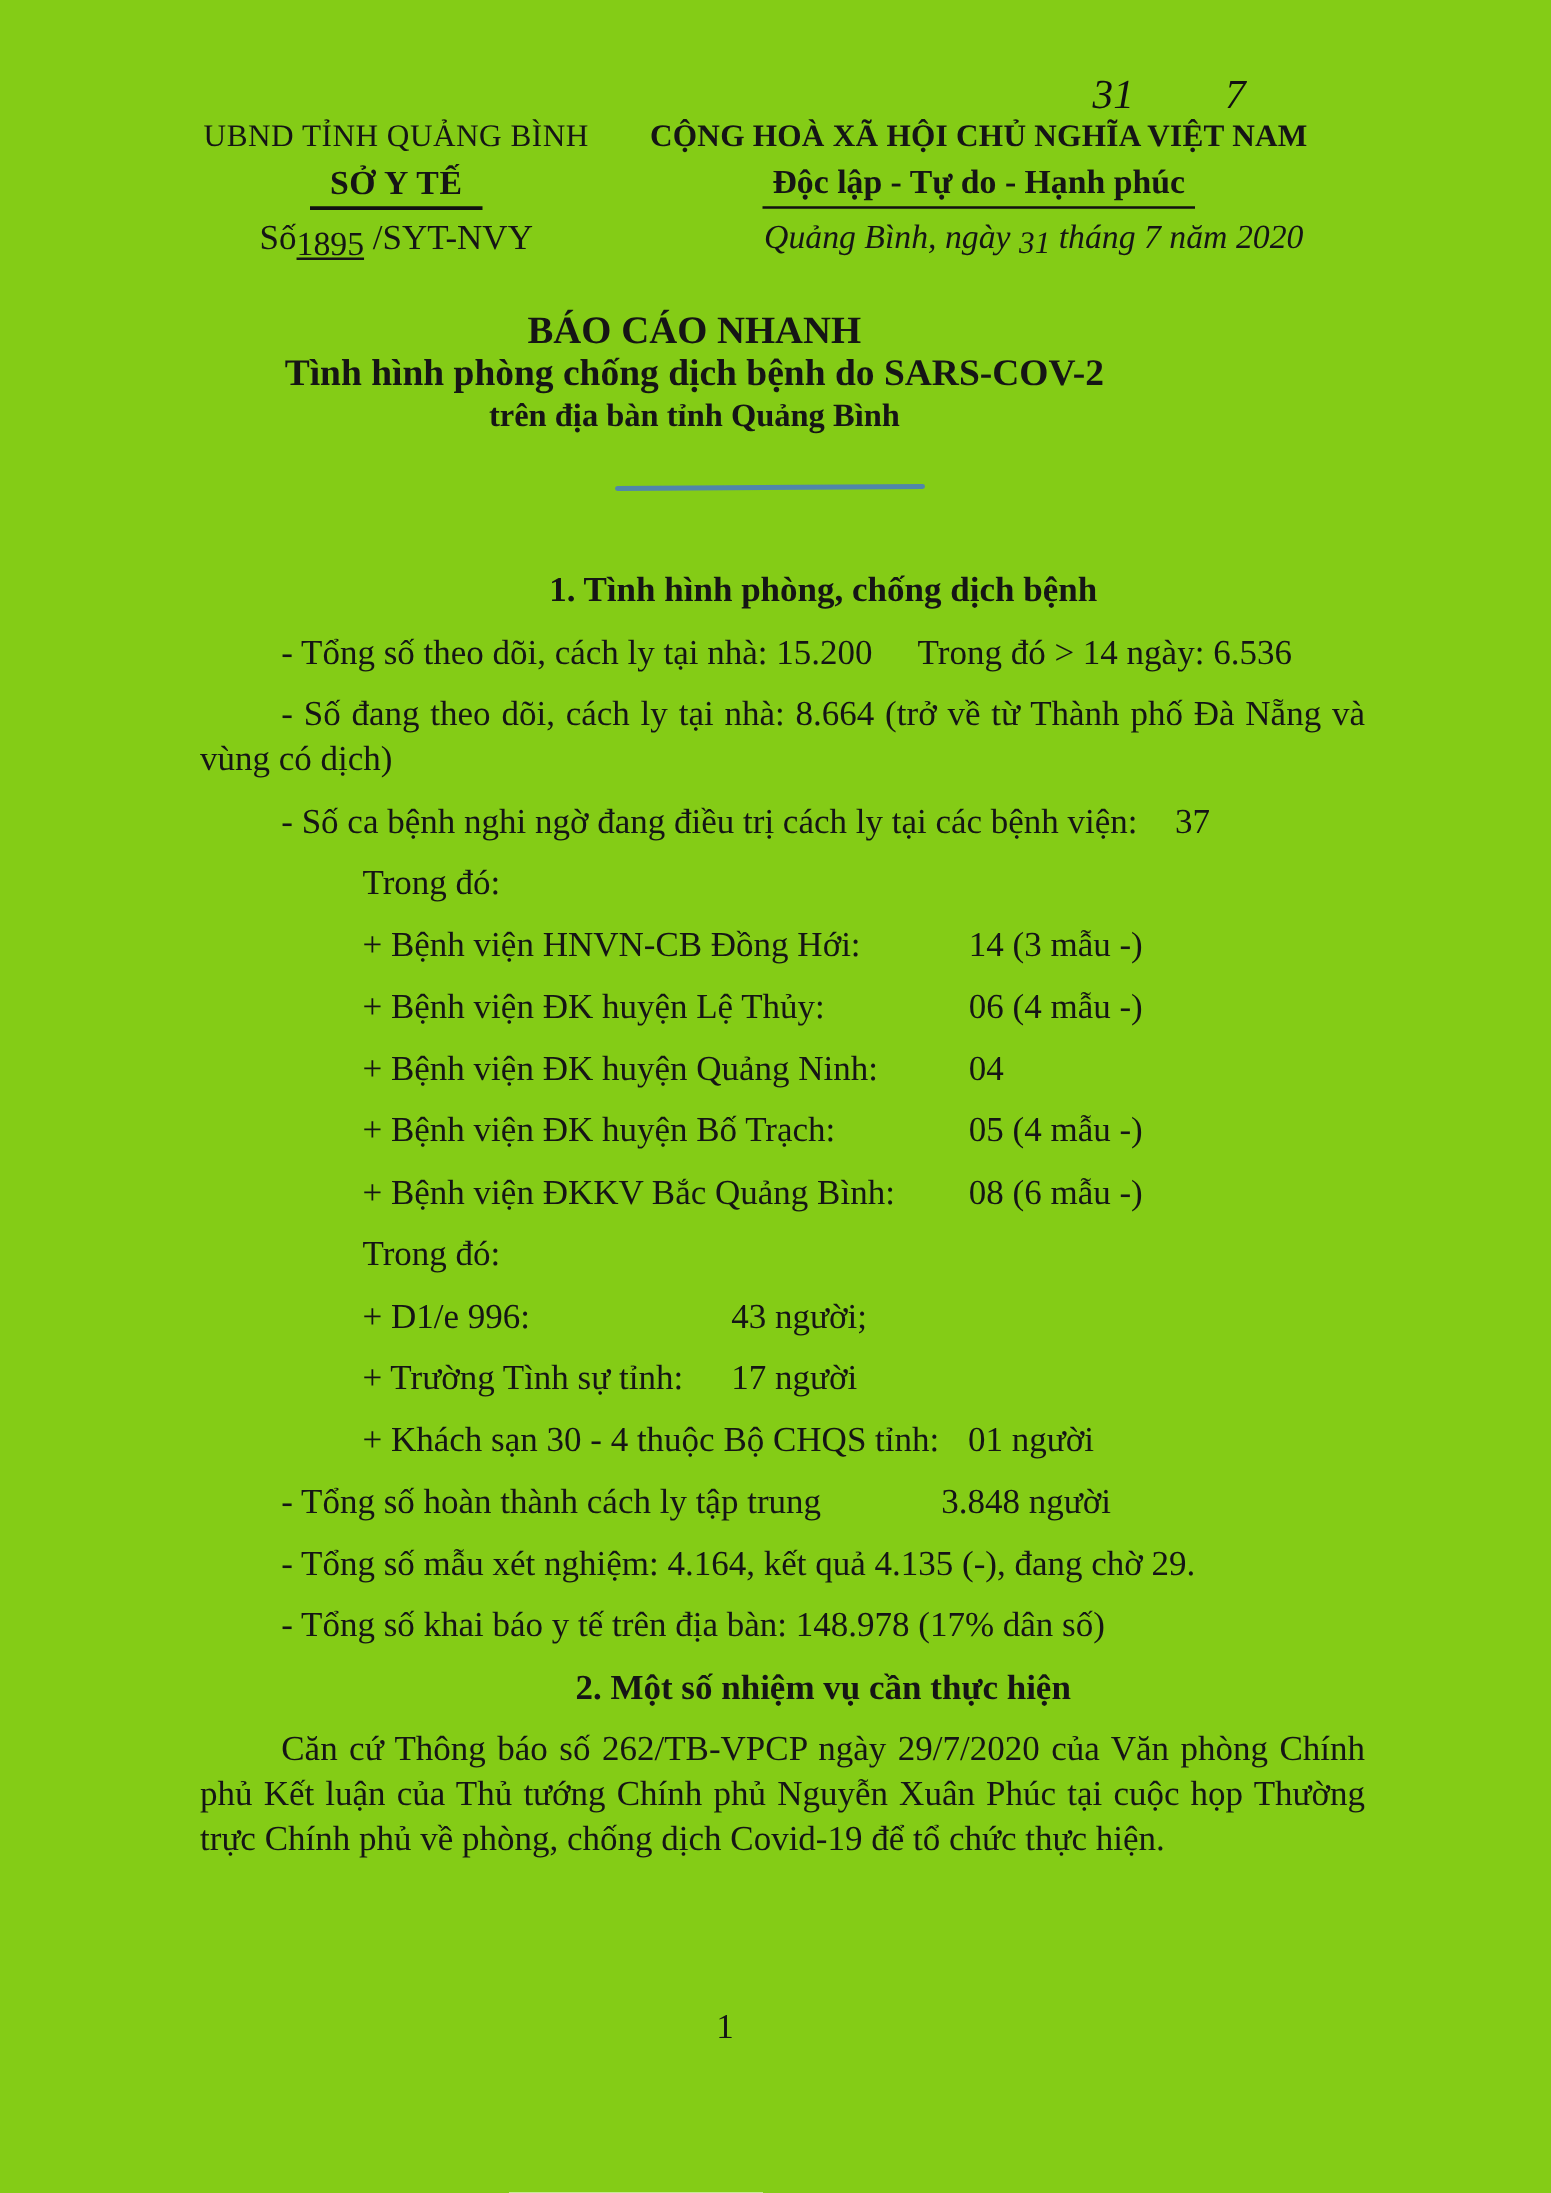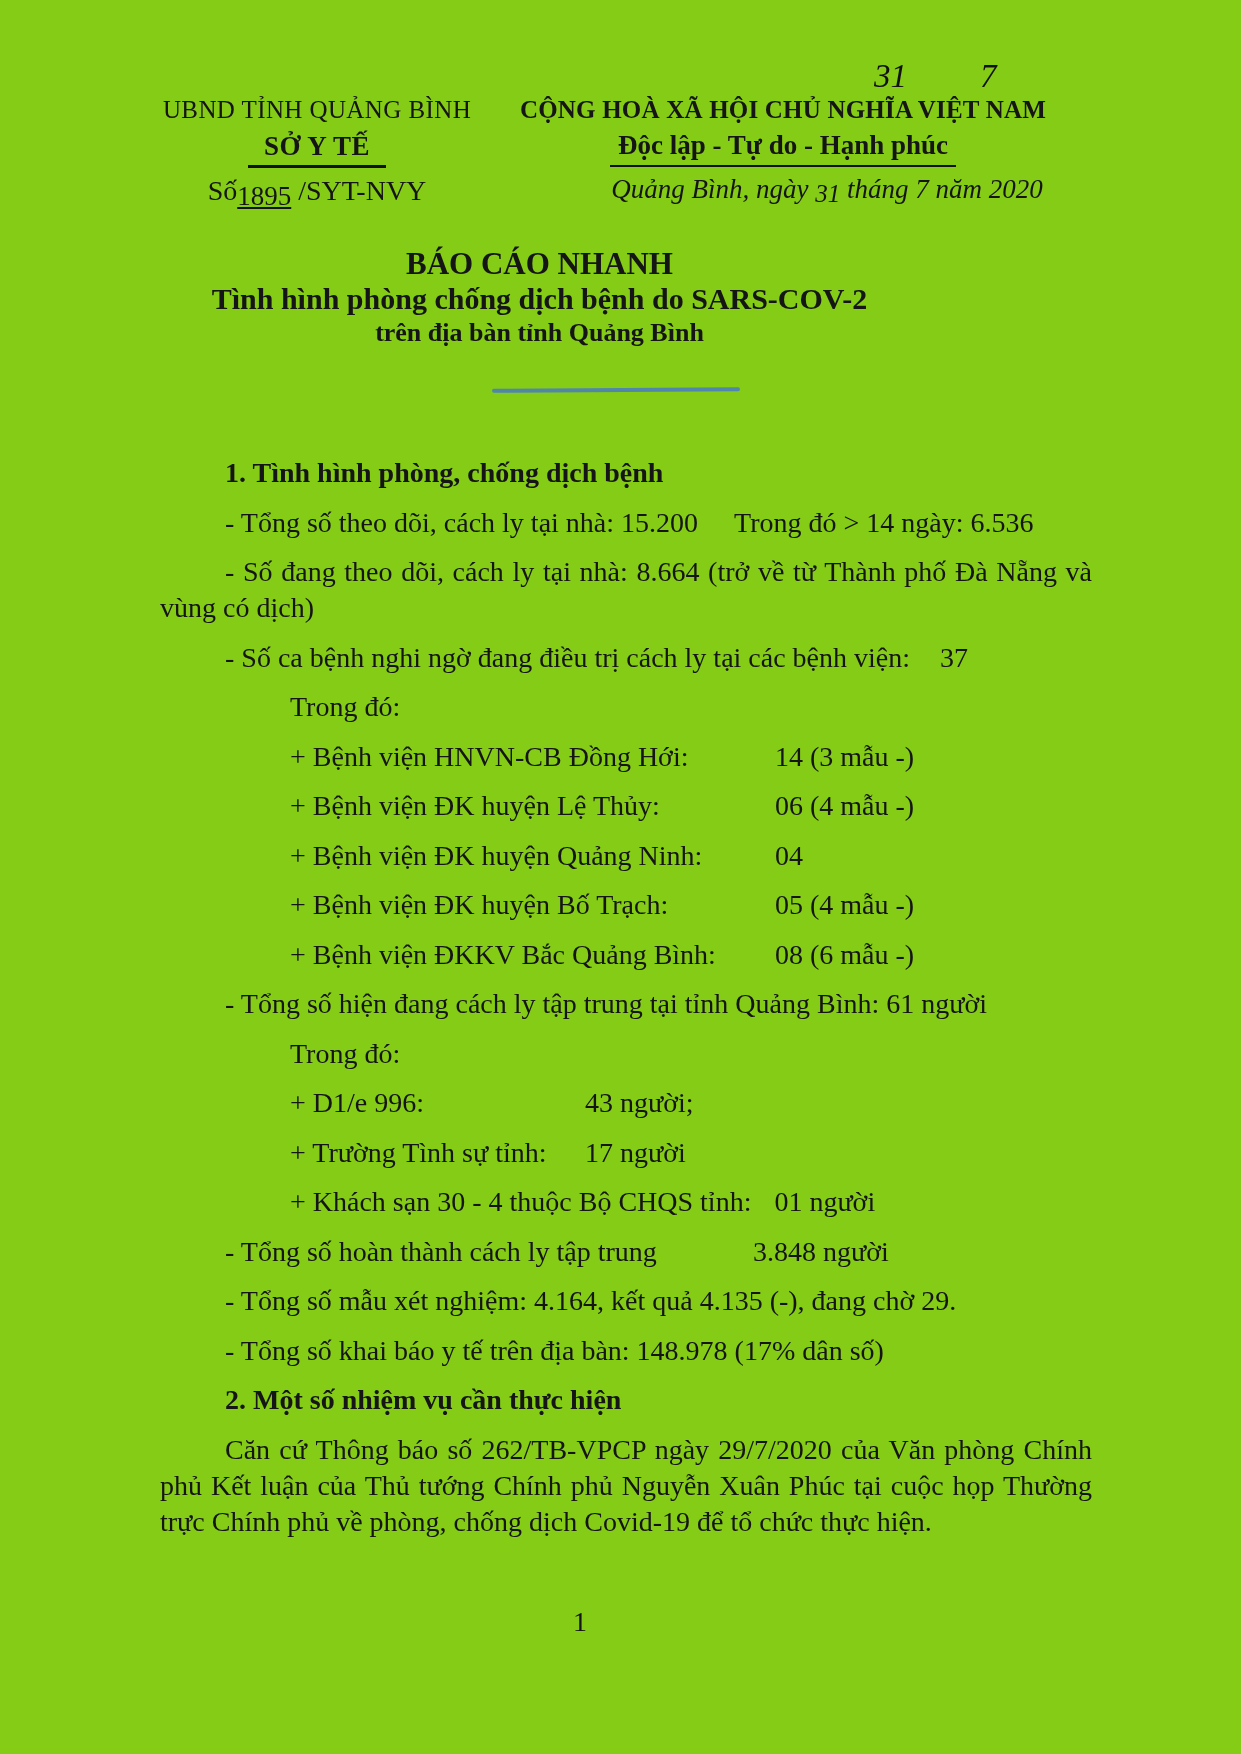--- a/index.html
+++ b/index.html
@@ -59,21 +59,21 @@
     margin-top:7px;margin-left:88px;
     font-style:italic;font-size:27px;
   }
   .header-right .dateline .filled{
     position:relative;top:4px;font-size:25px;
   }
 
   
   .title-block{
     position:absolute;
-    left:0;top:246px;width:1079px;
+    left:16px;top:246px;width:1079px;
     text-align:center;
   }
   .title-block .t1{font-size:31px;font-weight:bold;line-height:36px;}
   .title-block .t2{font-size:30px;font-weight:bold;line-height:34px;}
   .title-block .t3{font-size:26px;font-weight:bold;line-height:34px;}
   .title-block .sub{font-size:28px;font-style:italic;line-height:34px;}
 
   
   .pen-line{
     position:absolute;
@@ -87,21 +87,21 @@
 
   
   .body{
     position:absolute;
     left:160px;top:455px;width:932px;
     font-size:28px;
   }
   .line{line-height:36px;margin:0 0 13.5px 0;}
   .indent1{margin-left:65px;}
   .indent2{margin-left:130px;}
-  .bold{font-weight:bold;}
+  .bold{font-weight:bold;text-align:center;}
   .para{
     line-height:36px;margin:0 0 13.5px 0;
     text-indent:65px;text-align:justify;
   }
   .row{display:flex;margin:0 0 13.5px 0;line-height:36px;gap:15px;}
   .row .lbl{flex:0 0 auto;}
   .hosp-row{margin-left:130px;}
   .hosp-row .lbl{min-width:470px;}
   .camp-row{margin-left:130px;}
   .camp-row .lbl{min-width:272px;padding-right:8px;}
@@ -175,21 +175,20 @@
     </div>
     <div class="row hosp-row">
       <span class="lbl">+ Bệnh viện ĐK huyện Bố Trạch:</span>
       <span>05 (4 mẫu -)</span>
     </div>
     <div class="row hosp-row">
       <span class="lbl">+ Bệnh viện ĐKKV Bắc Quảng Bình:</span>
       <span>08 (6 mẫu -)</span>
     </div>
 
-    <div class="line indent1">- Tổng số hiện đang cách ly tập trung tại tỉnh Quảng Bình: 61 người</div>
 
     <div class="line indent2">Trong đó:</div>
 
     <div class="row camp-row">
       <span class="lbl">+ D1/e 996:</span>
       <span>43 người;</span>
     </div>
     <div class="row camp-row">
       <span class="lbl">+ Trường Tình sự tỉnh:</span>
       <span>17 người</span>

